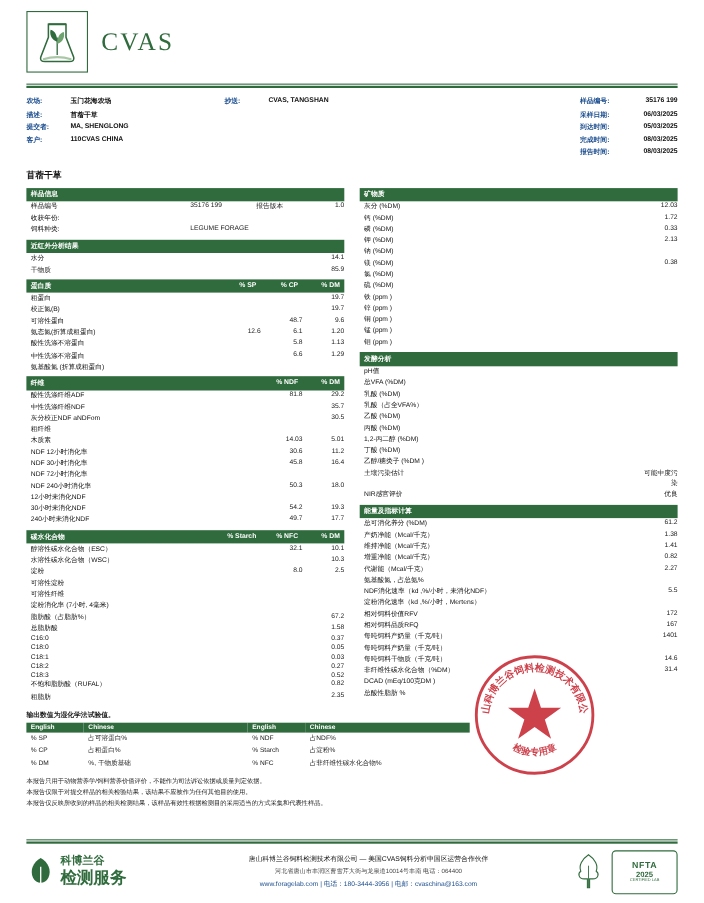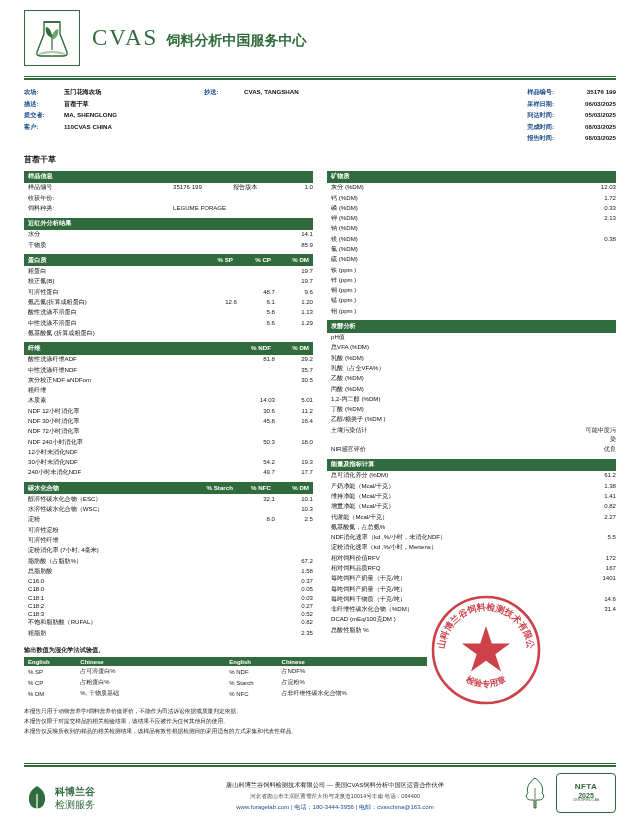--- a/index.html
+++ b/index.html
@@ -23,21 +23,21 @@
   }
   .logo-box {
     width: 56px; height: 56px;
     border: 1.5px solid #2f6b3c;
     display: flex; align-items: center; justify-content: center;
     margin-right: 12px;
     flex: 0 0 auto;
   }
   .logo-svg { display:block; }
   .brand { line-height: 1.1; }
-  .brand-top { display: flex; align-items: baseline; }
+  .brand-top { display: flex; align-items: baseline; gap: 36px; }
   .cvas {
     font-family: "Liberation Serif", serif;
     font-size: 23px;
     letter-spacing: 2px;
     color: #2f6b3c;
     font-weight: 400;
   }
   .cvas-cn {
     font-size: 14px;
     color: #2f6b3c;
@@ -134,25 +134,25 @@
   }
 
   
   .footer {
     position: absolute;
     left: 0; right: 0; bottom: 0;
     padding: 0 24px 8px 24px;
   }
   .footer-hr { height: 1px; background: #2f6b3c; margin-bottom: 1px; }
   .footer-hr2 { height: 2px; background: #2f6b3c; margin-bottom: 6px; }
-  .footer-inner { display: flex; align-items: flex-end; }
+  .footer-inner { display: flex; align-items: center; }
   .f-logo { display: flex; align-items: center; width: 150px; flex: 0 0 auto; }
   .f-logo-txt { margin-left: 5px; line-height: 1.25; }
   .f-logo-l1 { font-size: 10px; font-weight: bold; color: #2f6b3c; }
-  .f-logo-l2 { font-size: 10px; font-weight: normal; color: #2f6b3c; }
+  .f-logo-l2 { font-size: 15px; font-weight: bold; color: #2f6b3c; }
   .f-center { flex: 1; text-align: center; font-size: 6.2px; line-height: 1.9; }
   .f-center .l1 { color: #111; }
   .f-center .l2 { color: #444; font-size: 5.6px; }
   .f-center .l3 { color: #1b4d8e; font-size: 6.1px; }
   .f-right { width: 120px; display: flex; align-items: center; justify-content: flex-end; gap: 6px; flex: 0 0 auto;}
   .nfta {
     width: 60px; height: 40px;
     border: 1.3px solid #2f6b3c;
     border-radius: 4px;
     display: flex; flex-direction: column; align-items: center; justify-content: center;
@@ -176,21 +176,20 @@
           <path d="M20 34 L20 18" stroke="#2f6b3c" stroke-width="1.2"></path>
           <path d="M20 22 C14 20 13 14 14 11 C18 12 20 16 20 22 Z" fill="#2f6b3c"></path>
           <path d="M20 24 C26 22 27 16 26 13 C22 14 20 18 20 24 Z" fill="#6ea36f"></path>
           <path d="M7 37 Q20 33 33 37 L33 39 Q20 35 7 39 Z" fill="#a9c7a6"></path>
         </svg>
       </span>
     </div>
     <div class="brand">
       <div class="brand-top">
         <span class="cvas">CVAS</span>
-        <span class="cvas-cn">饲料分析中国服务中心</span>
       </div>
     </div>
   </div>
   <div class="hr-green"></div>
   <div class="hr-green2"></div>
 
   <div class="meta">
     <div class="meta-col-1">
       <div class="meta-row">
           <span class="meta-label">农场:</span>

